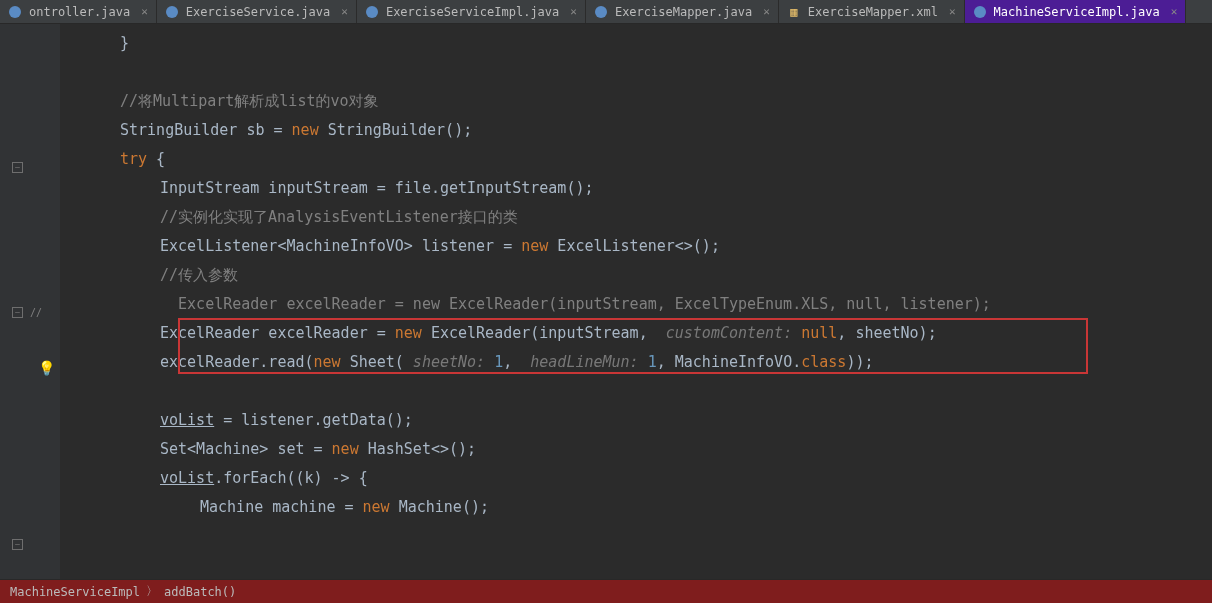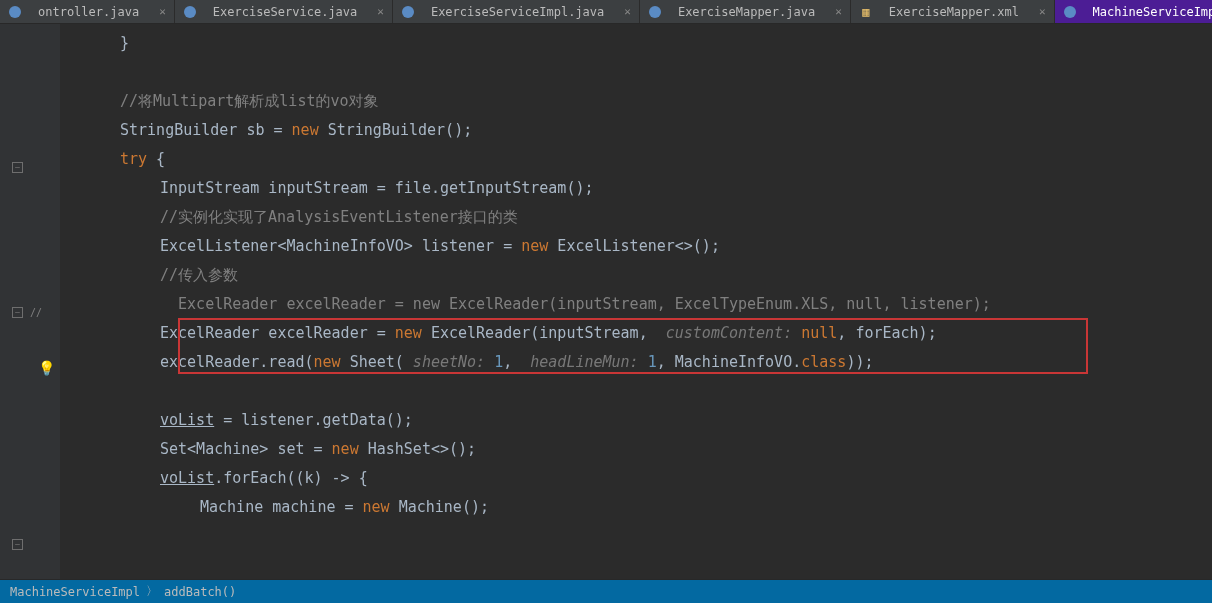--- a/index.html
+++ b/index.html
@@ -21,21 +21,21 @@
   border-bottom: 1px solid #282828;
 }
 .tab {
   display: flex;
   align-items: center;
   padding: 0 8px;
   height: 100%;
   color: #bbbbbb;
   font-size: 12px;
   border-right: 1px solid #2b2b2b;
-  gap: 16px;
+  gap: 7px;
 }
 .tab.active {
   background: #4c1d95;
   color: #ffffff;
 }
 .tab-icon {
   width: 14px;
   height: 14px;
   display: inline-flex;
   align-items: center;
@@ -73,21 +73,21 @@
   white-space: pre;
   height: 29px;
 }
 .red-box {
   position: absolute;
   border: 2px solid #c93636;
   pointer-events: none;
 }
 .breadcrumb {
   height: 24px;
-  background: #0369a1;
+  background: #7f1d1d;
   display: flex;
   align-items: center;
   padding: 0 10px;
   color: #bbbbbb;
   font-size: 12px;
   gap: 6px;
   border-top: 1px solid #282828;
 }
 .c-keyword { color: #cc7832; }
 .c-comment { color: #808080; }
@@ -182,21 +182,21 @@
     <div class="code-line" style="padding-left:60px;"><span class="c-ident">}</span></div>
     <div class="code-line"></div>
     <div class="code-line" style="padding-left:60px;"><span class="c-comment">//将Multipart解析成list的vo对象</span></div>
     <div class="code-line" style="padding-left:60px;"><span class="c-ident">StringBuilder sb = </span><span class="c-keyword">new</span><span class="c-ident"> StringBuilder();</span></div>
     <div class="code-line" style="padding-left:60px;"><span class="c-keyword">try</span><span class="c-ident"> {</span></div>
     <div class="code-line" style="padding-left:100px;"><span class="c-ident">InputStream inputStream = file.getInputStream();</span></div>
     <div class="code-line" style="padding-left:100px;"><span class="c-comment">//实例化实现了AnalysisEventListener接口的类</span></div>
     <div class="code-line" style="padding-left:100px;"><span class="c-ident">ExcelListener&lt;MachineInfoVO&gt; listener = </span><span class="c-keyword">new</span><span class="c-ident"> ExcelListener&lt;&gt;();</span></div>
     <div class="code-line" style="padding-left:100px;"><span class="c-comment">//传入参数</span></div>
     <div class="code-line" style="padding-left:100px;"><span class="c-comment">  ExcelReader excelReader = new ExcelReader(inputStream, ExcelTypeEnum.XLS, null, listener);</span></div>
-    <div class="code-line" style="padding-left:100px;"><span class="c-ident">ExcelReader excelReader = </span><span class="c-keyword">new</span><span class="c-ident"> ExcelReader(inputStream, </span><span class="c-hint"> customContent: </span><span class="c-null">null</span><span class="c-ident">, forEach);</span></div>
+    <div class="code-line" style="padding-left:100px;"><span class="c-ident">ExcelReader excelReader = </span><span class="c-keyword">new</span><span class="c-ident"> ExcelReader(inputStream, </span><span class="c-hint"> customContent: </span><span class="c-null">null</span><span class="c-ident">, sheetNo);</span></div>
     <div class="code-line" style="padding-left:100px;"><span class="c-ident">excelReader.read(</span><span class="c-keyword">new</span><span class="c-ident"> Sheet(</span><span class="c-hint"> sheetNo: </span><span class="c-number">1</span><span class="c-ident">, </span><span class="c-hint"> headLineMun: </span><span class="c-number">1</span><span class="c-ident">, MachineInfoVO.</span><span class="c-keyword">class</span><span class="c-ident">));</span></div>
     <div class="code-line"></div>
     <div class="code-line" style="padding-left:100px;"><span class="c-ident c-underline">voList</span><span class="c-ident"> = listener.getData();</span></div>
     <div class="code-line" style="padding-left:100px;"><span class="c-ident">Set&lt;Machine&gt; set = </span><span class="c-keyword">new</span><span class="c-ident"> HashSet&lt;&gt;();</span></div>
     <div class="code-line" style="padding-left:100px;"><span class="c-ident c-underline">voList</span><span class="c-ident">.forEach((k) -&gt; {</span></div>
     <div class="code-line" style="padding-left:140px;"><span class="c-ident">Machine machine = </span><span class="c-keyword">new</span><span class="c-ident"> Machine();</span></div>
   </div>
 </div>
 
 <div class="breadcrumb">

